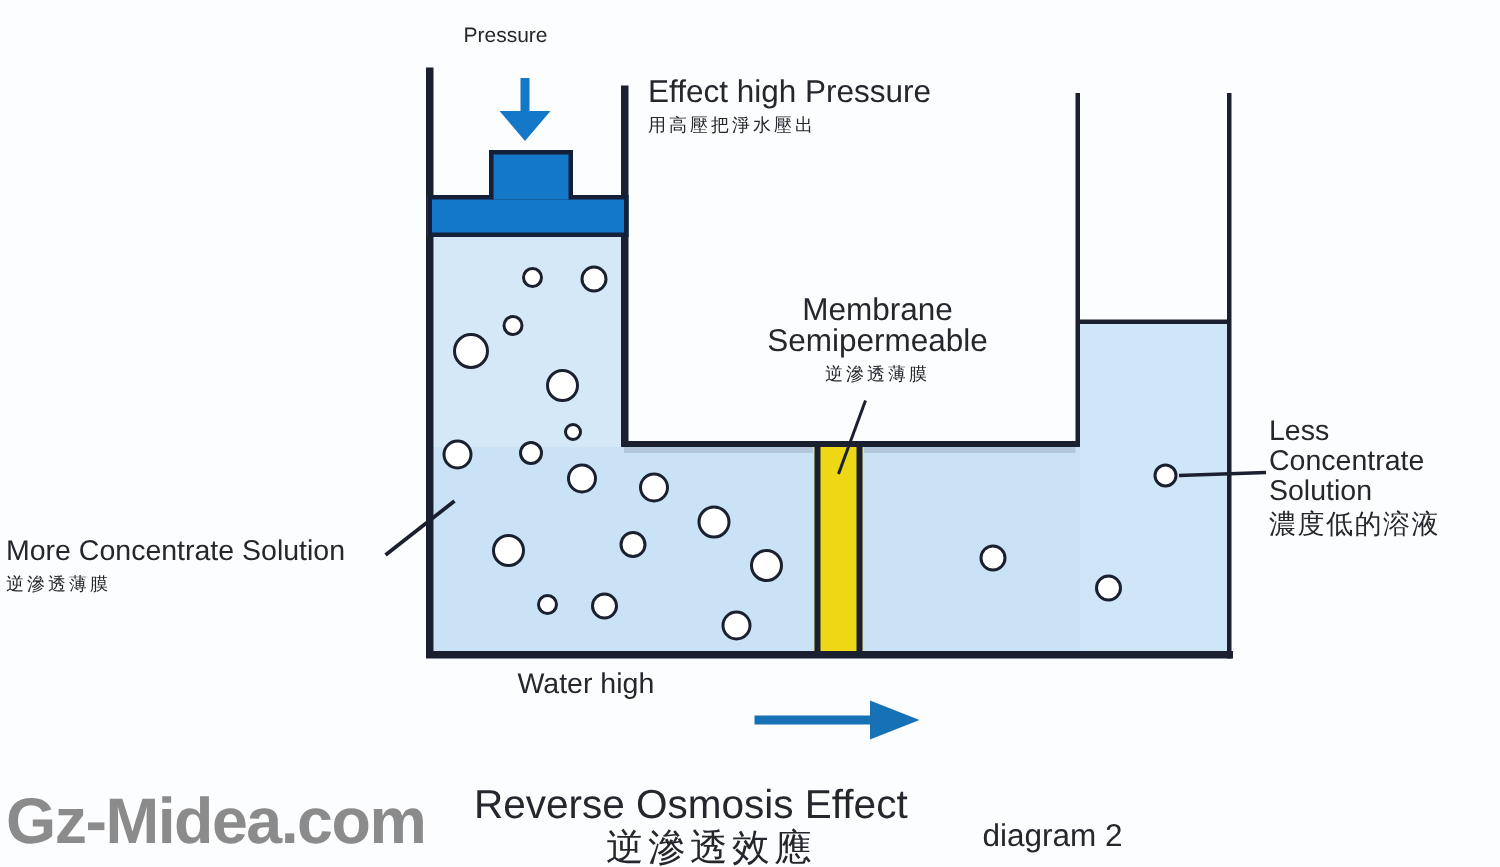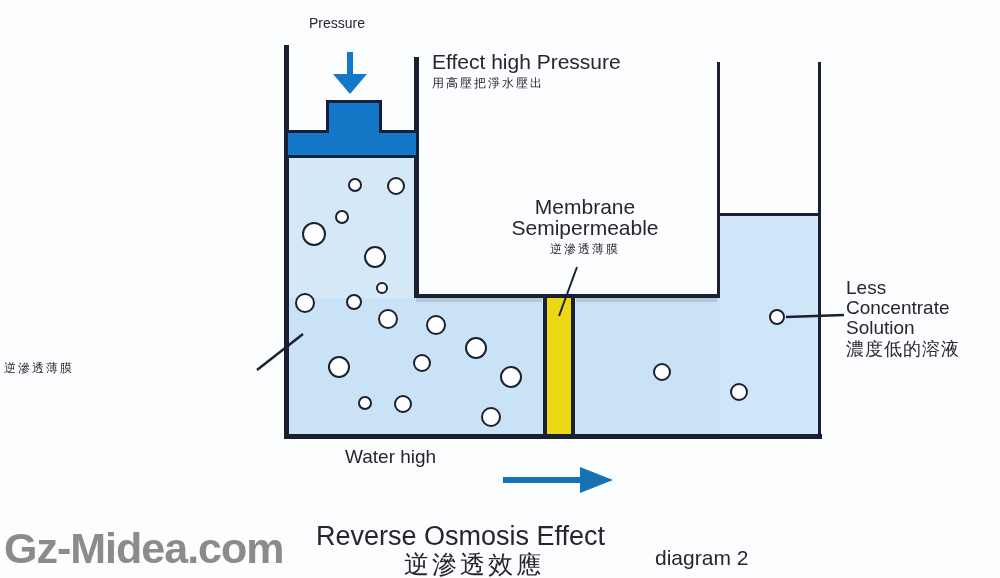--- a/index.html
+++ b/index.html
@@ -108,20 +108,21 @@
     <div class="label-zh">用高壓把淨水壓出</div>
   </div>
 
   <div class="abs" style="left:470px;top:196px;width:230px;text-align:center;">
     <div class="label-en" style="font-size:21px;">Membrane</div>
     <div class="label-en" style="font-size:21px;">Semipermeable</div>
     <div class="label-zh">逆滲透薄膜</div>
   </div>
 
   <div class="abs" style="left:4px;top:357px;">
+    <div class="label-en">More Concentrate Solution</div>
     <div class="label-zh">逆滲透薄膜</div>
   </div>
 
   <div class="abs" style="left:846px;top:278px;">
     <div class="label-en" style="line-height:20px;">Less</div>
     <div class="label-en" style="line-height:20px;">Concentrate</div>
     <div class="label-en" style="line-height:20px;">Solution</div>
     <div class="label-zh" style="font-size:18px;letter-spacing:1px;">濃度低的溶液</div>
   </div>
 

